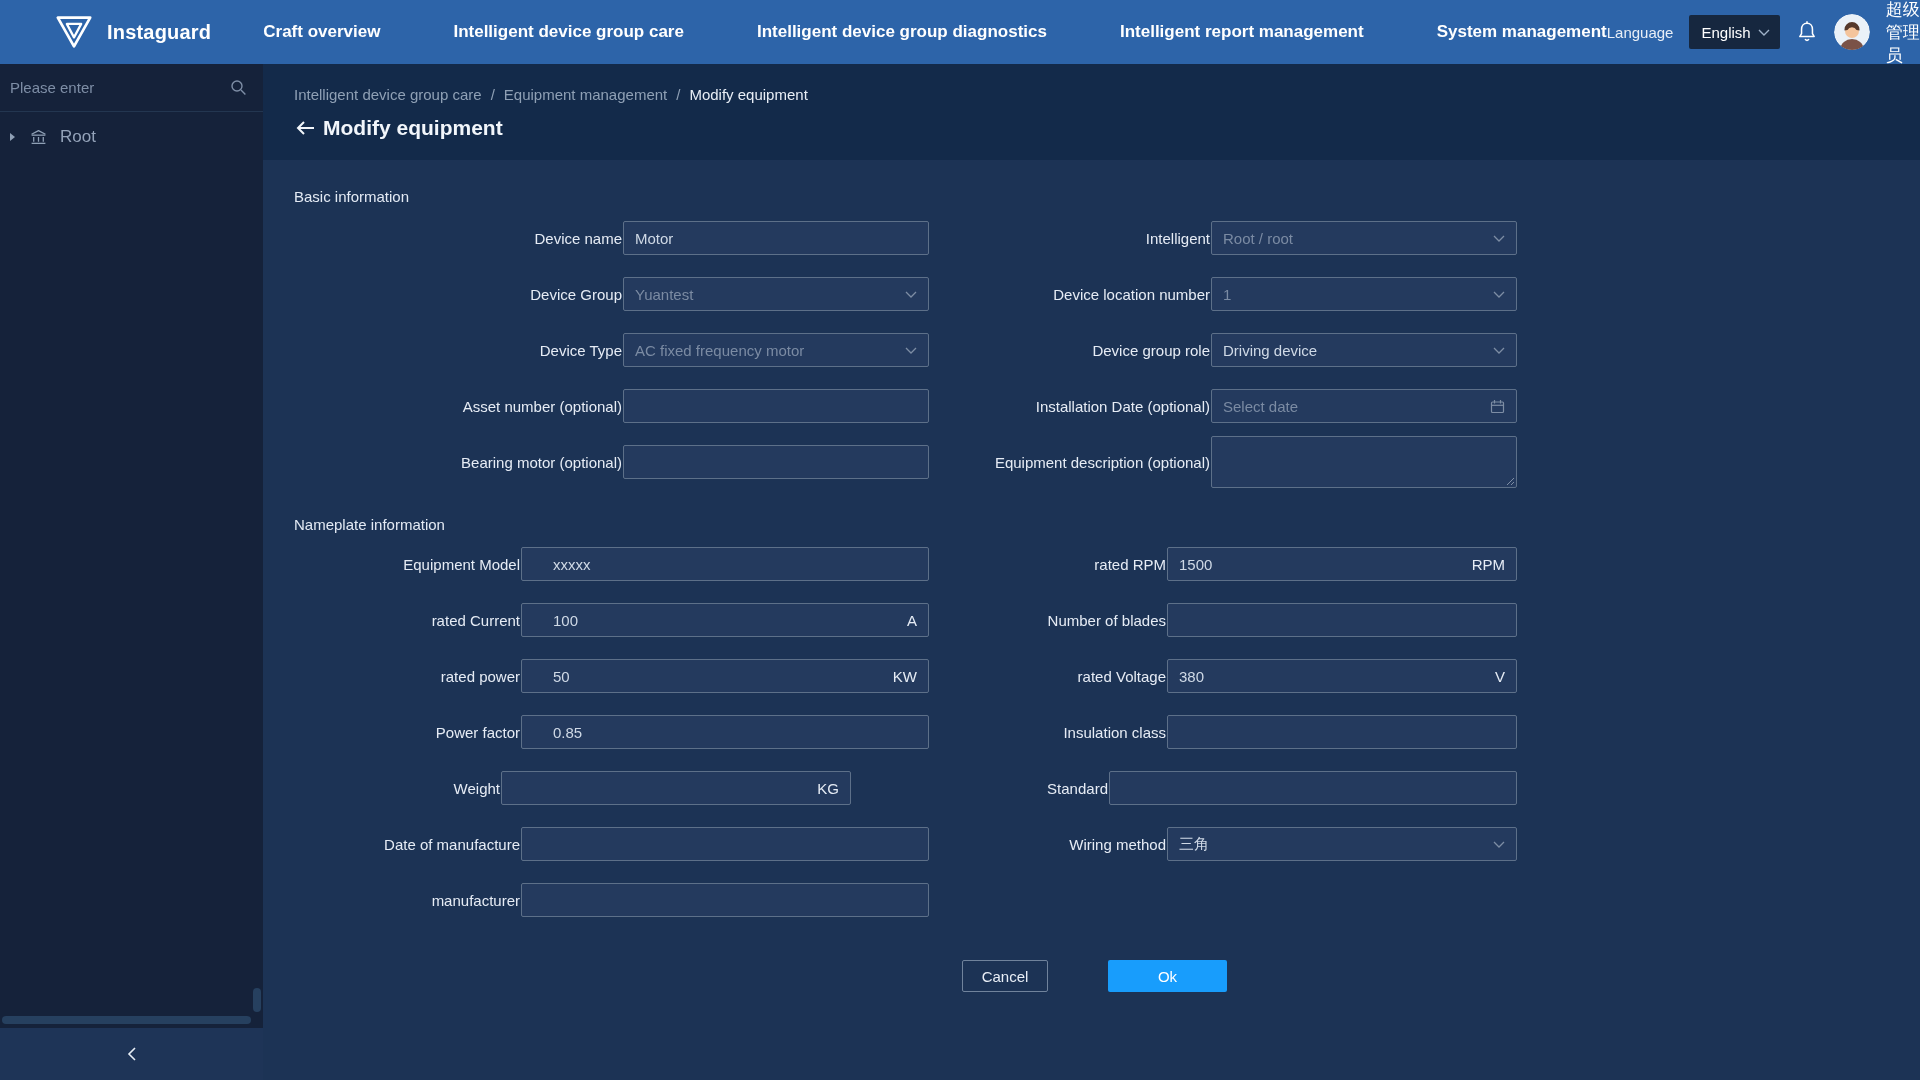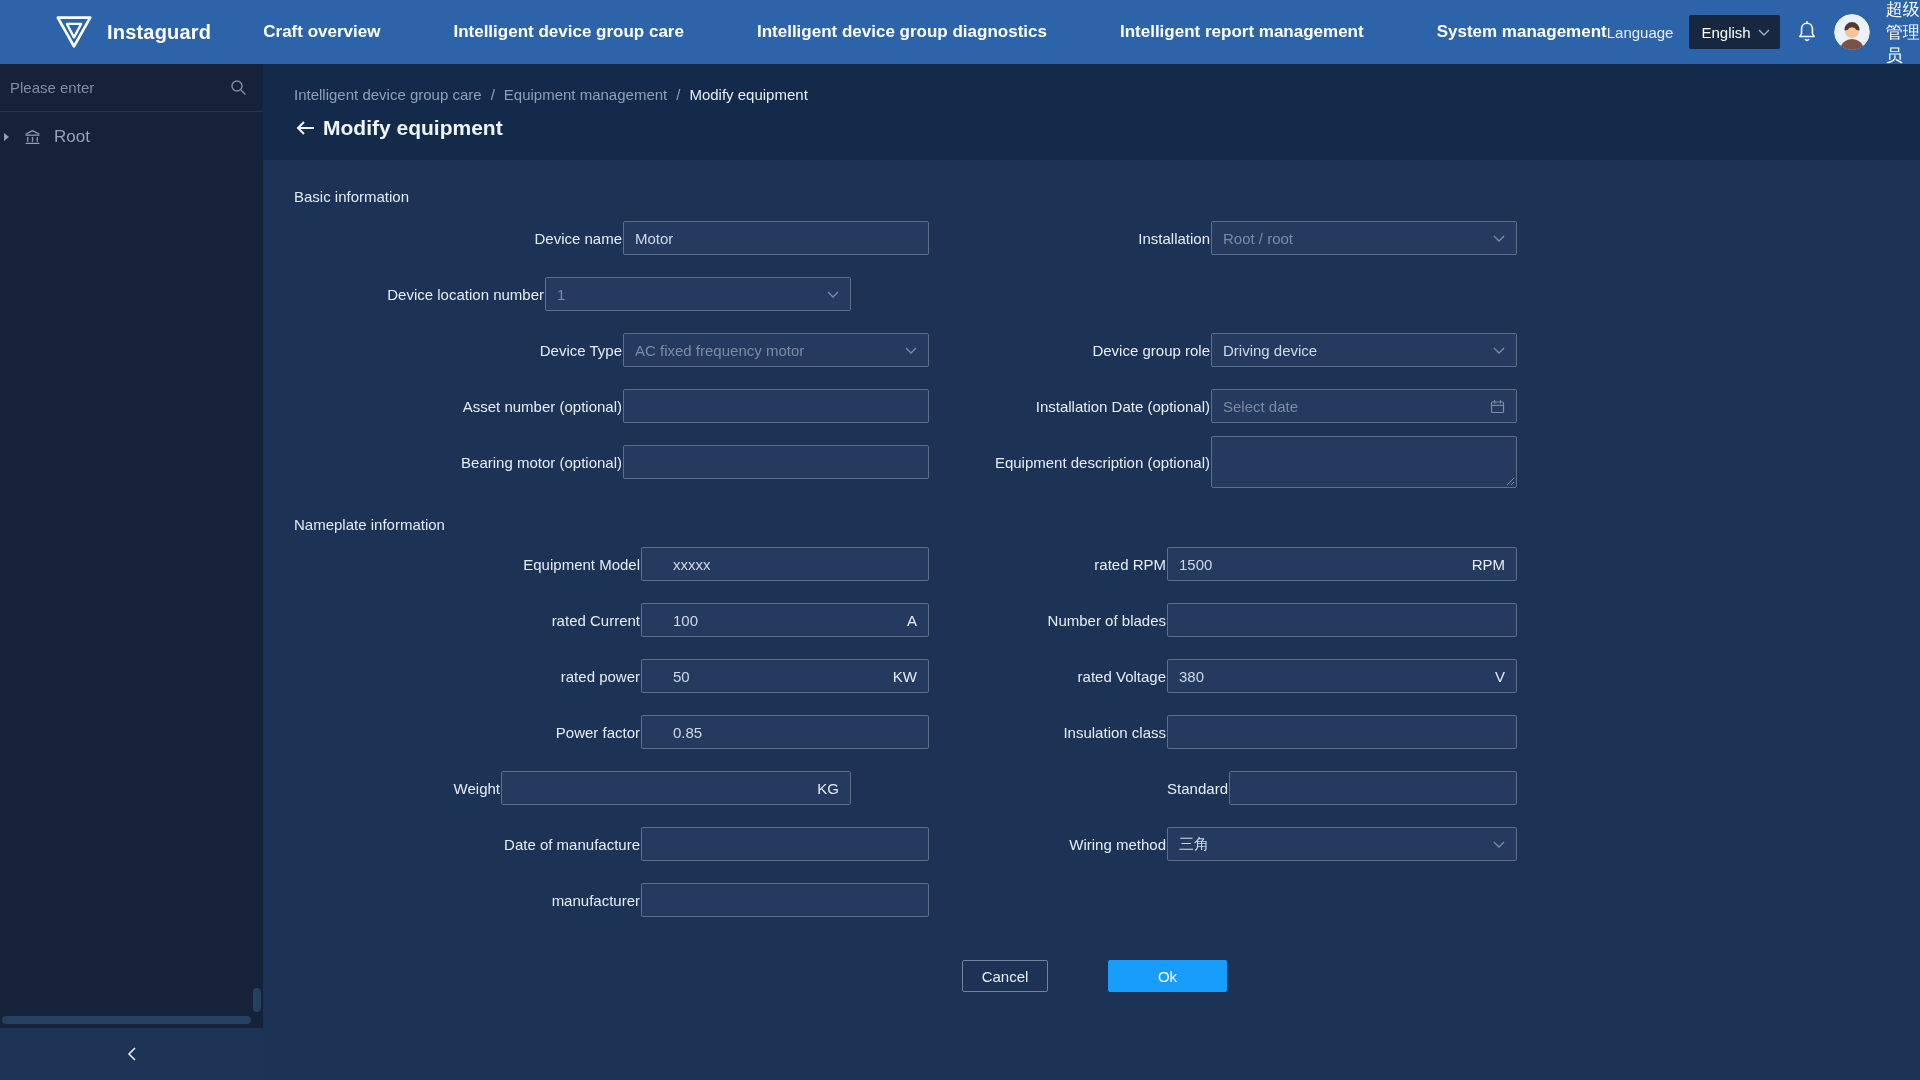--- a/index.html
+++ b/index.html
@@ -19,21 +19,21 @@
   .nav-item { color:#ffffff; font-weight:bold; font-size:17px; white-space:nowrap; cursor:pointer; }
   .top-right { margin-left:auto; display:flex; align-items:center; gap:16px; padding-right:14px; }
   .lang-label { color:#e8eef6; font-size:15px; }
   .lang-select { width:120px; height:34px; background:#16273f; border-radius:2px; display:flex; align-items:center; justify-content:space-between; padding:0 10px 0 12px; box-sizing:border-box; color:#ffffff; font-size:15px; cursor:pointer;gap:7px; }
   .avatar { width:36px; height:36px; border-radius:50%; overflow:hidden; flex:none; }
   .user-name { color:#ffffff; font-size:17px; }
 
   
   .sidebar { position:absolute; top:64px; left:0; bottom:0; width:263px; background:#15223a; z-index:4; }
   .search-row { height:47px; display:flex; align-items:center; justify-content:space-between; padding:0 16px 0 10px; border-bottom:1px solid #233650; color:#7e8ea6; font-size:15px; }
-  .tree-item { display:flex; align-items:center; padding:15px 4px; gap:13px; color:#94a3b9; font-size:17px; cursor:pointer; }
+  .tree-item { display:flex; align-items:center; padding:15px 10px; gap:13px; color:#94a3b9; font-size:17px; cursor:pointer; }
   .caret { width:0; height:0; border-left:5px solid #8fa0b5; border-top:4px solid transparent; border-bottom:4px solid transparent; margin-right:2px; }
   .sb-hscroll { position:absolute; left:2px; right:12px; bottom:56px; height:8px; border-radius:4px; background:#26405f; }
   .sb-vscroll { position:absolute; right:2px; bottom:68px; width:8px; height:24px; border-radius:4px; background:#26405f; }
   .sidebar-footer { position:absolute; left:0; right:0; bottom:0; height:52px; background:#1e3457; display:flex; align-items:center; justify-content:center; cursor:pointer; }
 
   
   .main { position:absolute; top:64px; left:263px; right:0; bottom:0; background:#132a4a; }
   .breadcrumb { padding:22px 0 0 31px; font-size:15px; color:#8fa0b5; }
   .bc-item { cursor:pointer; }
   .bc-item.active { color:#e8eef6; cursor:default; }
@@ -47,21 +47,21 @@
   .section-heading.first { padding:28px 0 4px 31px; }
   .section-heading.second { padding:26px 0 2px 31px; }
 
   .frow { display:flex; height:56px; align-items:center; }
   .fcell { display:flex; align-items:center; justify-content:flex-end; gap:1px; box-sizing:border-box; }
   .fcell.l { width:666px; }
   .fcell.r { width:588px; }
   .flabel { color:#e6ecf5; font-size:15px; white-space:nowrap; }
   .control { position:relative; height:34px; background:#243a5e; border:1px solid #5d7089; border-radius:2px; display:flex; align-items:center; padding:0 11px; box-sizing:border-box; font-size:15px; cursor:pointer; }
   .basic .control { width:306px; }
-  .nameplate .l .control { width:288px;padding-left:31px; }
+  .nameplate .l .control { width:408px;padding-left:31px; }
   .nameplate .r .control { width:350px; }
   .control .value { flex:1; color:#cfd9e6; overflow:hidden; white-space:nowrap; }
   .control .value.dim { color:#7b8ba3; }
   .control .suffix { color:#e6ecf5; margin-left:8px; flex:none; }
   .control .cicon { flex:none; margin-left:8px; display:flex; align-items:center; }
   .control.textarea { height:52px; align-items:flex-start; padding-top:6px; }
   .grip { position:absolute; right:1px; bottom:1px; }
 
   .actions { display:flex; gap:60px; margin:32px 0 0 699px; }
   .btn { height:32px; border-radius:2px; font-size:15px; display:flex; align-items:center; justify-content:center; box-sizing:border-box; cursor:pointer; }
@@ -174,32 +174,43 @@
     <div class="section-heading first">Basic information</div>
     <div class="rows basic" id="rows-basic">
         <div class="frow">
           <div class="fcell l">
             <span class="flabel">Device name</span>
             <div class="control text">
               <span class="value">Motor</span>
             </div>
           </div>
           <div class="fcell r">
-            <span class="flabel">Installation</span>
+            <span class="flabel">Intelligent</span>
             <div class="control select">
               <span class="value dim">Root / root</span>
               <span class="cicon">
                 <svg width="12" height="7" viewBox="0 0 12 7">
                   <polyline points="1,1 6,6 11,1" fill="none" stroke="#7d8da4" stroke-width="1.3"></polyline>
                 </svg>
               </span>
             </div>
           </div>
         </div>
         <div class="frow">
+          <div class="fcell l">
+            <span class="flabel">Device Group</span>
+            <div class="control select">
+              <span class="value dim">Yuantest</span>
+              <span class="cicon">
+                <svg width="12" height="7" viewBox="0 0 12 7">
+                  <polyline points="1,1 6,6 11,1" fill="none" stroke="#7d8da4" stroke-width="1.3"></polyline>
+                </svg>
+              </span>
+            </div>
+          </div>
           <div class="fcell r">
             <span class="flabel">Device location number</span>
             <div class="control select">
               <span class="value dim">1</span>
               <span class="cicon">
                 <svg width="12" height="7" viewBox="0 0 12 7">
                   <polyline points="1,1 6,6 11,1" fill="none" stroke="#7d8da4" stroke-width="1.3"></polyline>
                 </svg>
               </span>
             </div>

